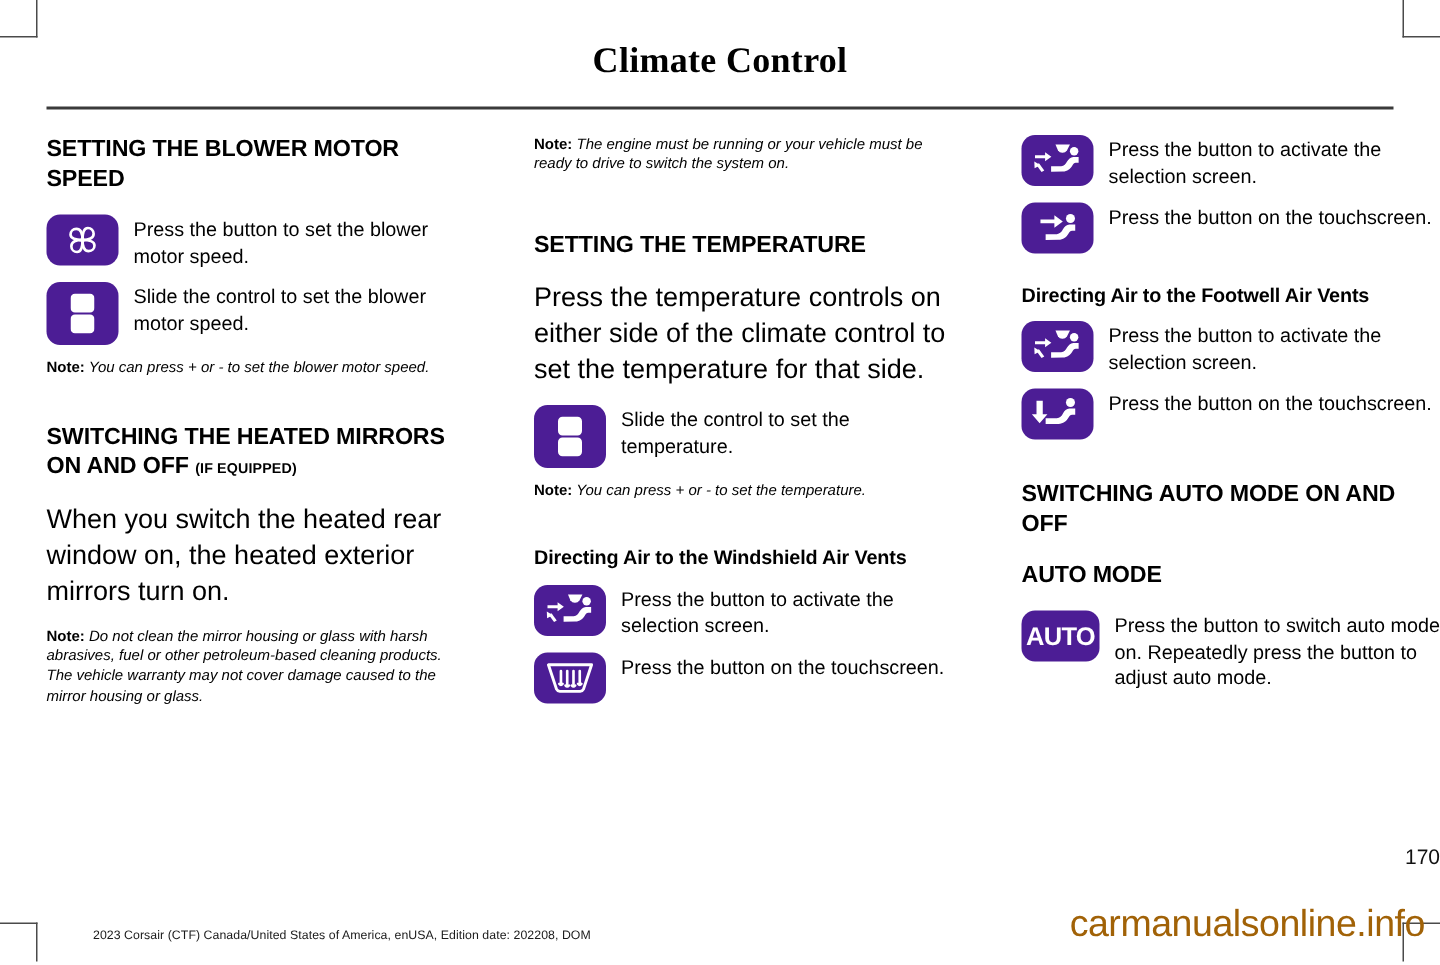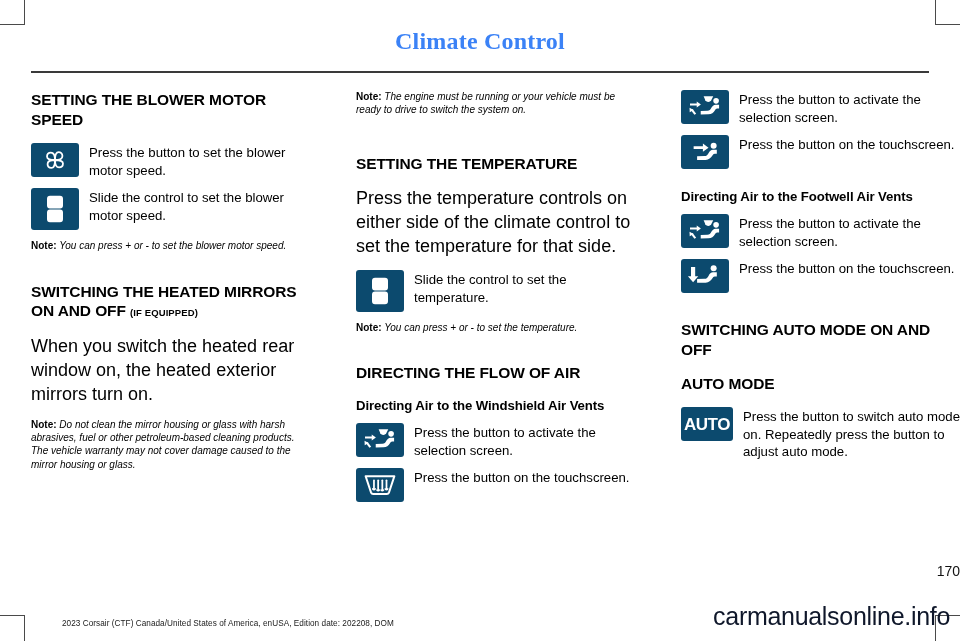--- a/index.html
+++ b/index.html
@@ -30,21 +30,21 @@
   .page-header {
     position: absolute;
     left: 0; right: 0; top: 28px;
     text-align: center;
   }
   .header-title {
     font-family: "Liberation Serif", serif;
     font-size: 24px;
     font-weight: 700;
     letter-spacing: .2px;
-    color: #3b82f6;
+    color: #000000;
   }
   .header-rule {
     position: absolute;
     left: 31px; right: 31px; top: 71px;
     height: 2px;
     background: #3a3a3a;
   }
 
   
   .columns {
@@ -101,22 +101,22 @@
     display: flex;
     align-items: flex-start;
     margin: 0 0 9px 0;
   }
   .icon-row .txt {
     font-size: 13.2px;
     line-height: 1.33;
     padding-top: 1px;
   }
   .btn {
-    background: #0c4a6e;
-    border-radius: 3px;
+    background: #4c1d95;
+    border-radius: 9px;
     flex: 0 0 auto;
     margin-right: 10px;
     display: flex;
     align-items: center;
     justify-content: center;
   }
   .btn.sq   { width: 48px; height: 34px; }
   .btn.tall { width: 48px; height: 42px; }
   .btn.auto { width: 52px; height: 34px; }
   .btn svg { display: block; }
@@ -147,21 +147,21 @@
     left: 62px; top: 619px;
     font-size: 8.2px;
     color: #1a1a1a;
     letter-spacing: 0.05px;
     white-space: nowrap;
   }
   .watermark {
     position: absolute;
     right: 10px; top: 602px;
     font-size: 25px;
-    color: #0f172a;
+    color: #a16207;
     letter-spacing: -0.3px;
     font-weight: 400;
   }
 </style>
 </head>
 <body>
 
 <div class="crop-mark crop-tl"></div>
 <div class="crop-mark crop-bl"></div>
 <div class="crop-mark crop-tr"></div>
@@ -240,21 +240,20 @@
       </div>
       <div class="txt">Slide the control to set the temperature.</div>
     </div>
 
     <p class="note">
       <span class="lbl">Note:</span><span> You can press + or - to set the temperature.</span>
     </p>
 
     <div class="spacer-md"></div>
 
-    <h1 class="sec">DIRECTING THE FLOW OF AIR</h1>
 
     <h2 class="sub">Directing Air to the Windshield Air Vents</h2>
 
     <div class="icon-row">
       <div class="btn sq">
         <svg width="40" height="28" viewBox="0 0 44 30" aria-hidden="true">
 
           <g fill="#fff">
             <path d="M20.5 3.2h10.6l-2.2 4.4a4 4 0 0 1-3.2 1.8h-0.2a4 4 0 0 1-3.1-1.8z"></path>
           </g>

